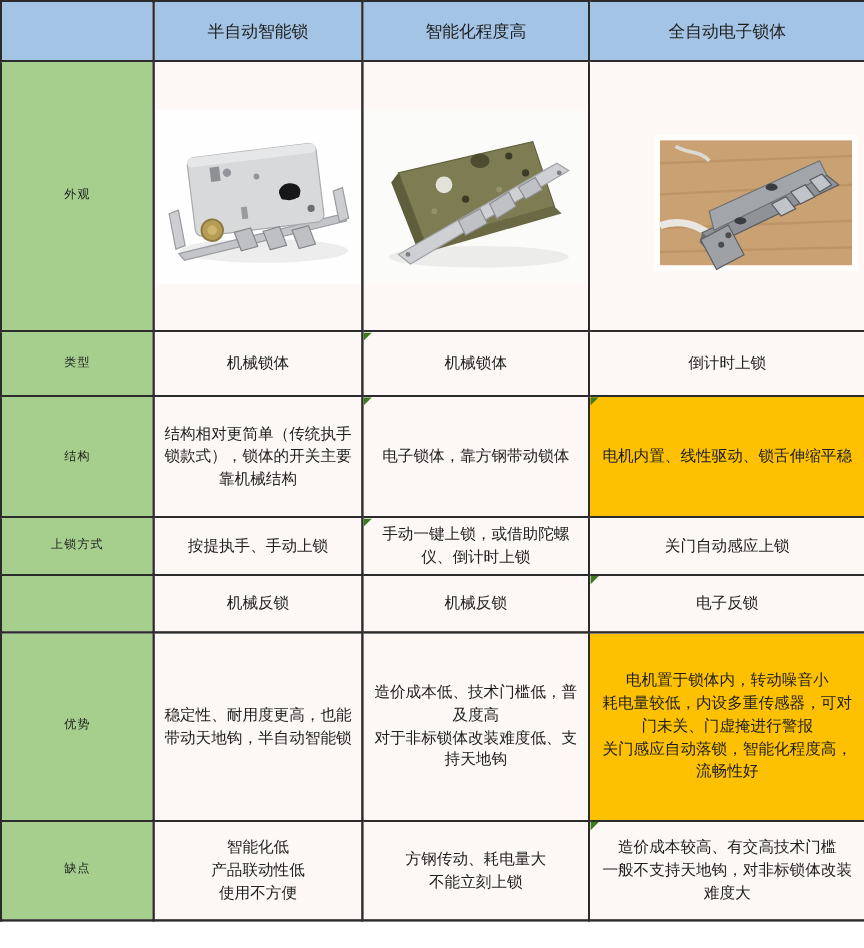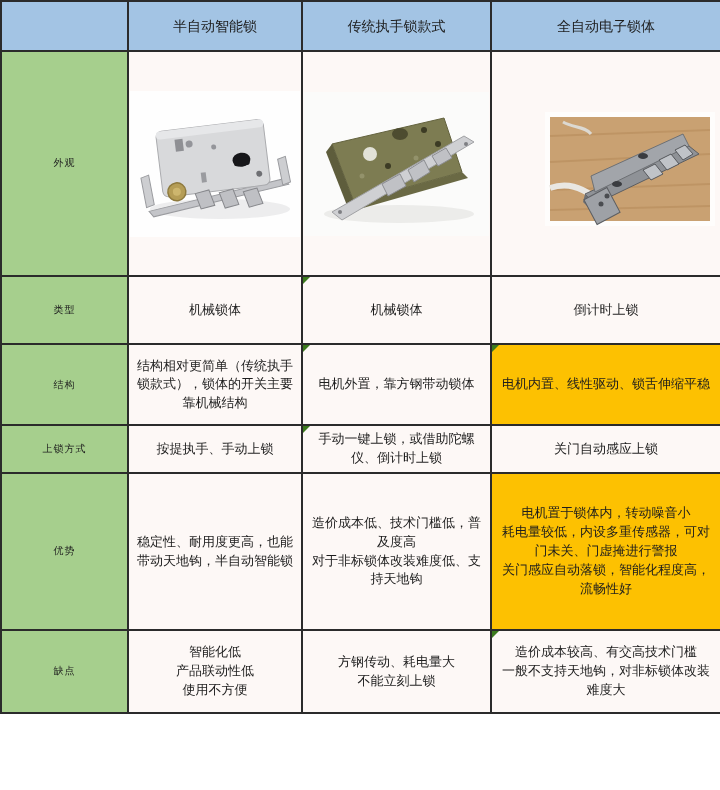--- a/index.html
+++ b/index.html
@@ -28,22 +28,22 @@
     overflow:hidden;
   }
   th{background:var(--header-bg);font-size:14px;font-weight:500;}
   td.lbl{background:var(--label-bg);font-size:10px;letter-spacing:1px;}
   td.y{background:var(--highlight-bg);}
   td.left{text-align:center;padding:2px 7px;}
   td.img-cell{padding:1px;background:var(--cell-bg);}
   
   tr.r-hdr td,tr.r-hdr th{height:50px;}
   tr.r0 td{height:150px;}
-  tr.r1 td{height:68px;}
-  tr.r2 td{height:81px;margin-top:28px;}
+  tr.r1 td{height:54px;}
+  tr.r2 td{height:101px;margin-top:28px;}
   tr.r3 td{height:47px;}
   tr.r4 td{height:47px;}
   tr.r5 td{height:48px;}
   tr.r6 td{height:70px;}
   tr.r7 td{height:157px;}
   tr.r8 td{height:83px;}
   
   td.tri::before{
     content:"";
     position:absolute;top:0;left:0;width:0;height:0;
@@ -59,21 +59,21 @@
   <colgroup>
     <col style="width:127px">
       <col style="width:174px">
       <col style="width:189px">
       <col style="width:230px">
   </colgroup>
   <tbody>
       <tr class="r-hdr">
     <th></th>
     <th>半自动智能锁</th>
-    <th>传统执手锁款式</th>
+    <th>智能化程度高</th>
     <th>全自动电子锁体</th>
   </tr>
 
   <tr class="r0">
     <td class="lbl">外观</td>
     <td class="img-cell">
       <span>
         <svg width="170" height="146" viewBox="0 0 170 146">
           <rect x="0" y="0" width="170" height="146" fill="#fefefe"></rect>
           <ellipse cx="90" cy="118" rx="70" ry="10" fill="#ededee"></ellipse>
@@ -166,32 +166,38 @@
   <tr class="r1">
     <td class="lbl">类型</td>
     <td>机械锁体</td>
     <td class="tri">机械锁体</td>
     <td>倒计时上锁</td>
   </tr>
 
   <tr class="r2">
     <td class="lbl">结构</td>
     <td>结构相对更简单（传统执手锁款式），锁体的开关主要靠机械结构</td>
-    <td class="tri">电机外置，靠方钢带动锁体</td>
+    <td class="tri">电子锁体，靠方钢带动锁体</td>
     <td class="y tri left">电机内置、线性驱动、锁舌伸缩平稳</td>
   </tr>
 
 
   <tr class="r4">
     <td class="lbl">上锁方式</td>
     <td>按提执手、手动上锁</td>
     <td class="tri">手动一键上锁，或借助陀螺仪、倒计时上锁</td>
     <td>关门自动感应上锁</td>
   </tr>
 
+  <tr class="r5">
+    <td class="lbl"></td>
+    <td>机械反锁</td>
+    <td>机械反锁</td>
+    <td class="tri">电子反锁</td>
+  </tr>
 
 
   <tr class="r7">
     <td class="lbl">优势</td>
     <td>稳定性、耐用度更高，也能带动天地钩，半自动智能锁</td>
     <td class="left">造价成本低、技术门槛低，普及度高
 对于非标锁体改装难度低、支持天地钩</td>
     <td class="y left">电机置于锁体内，转动噪音小
 耗电量较低，内设多重传感器，可对门未关、门虚掩进行警报
 关门感应自动落锁，智能化程度高，流畅性好</td>

